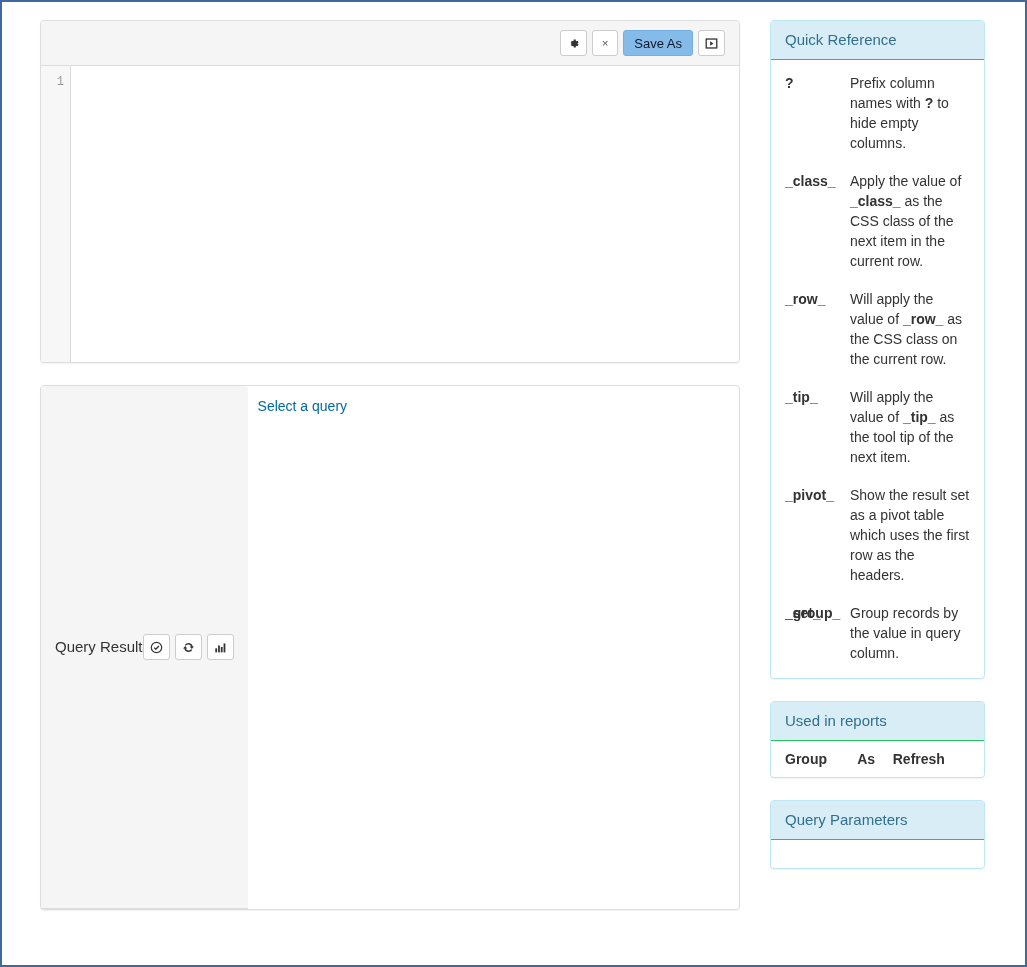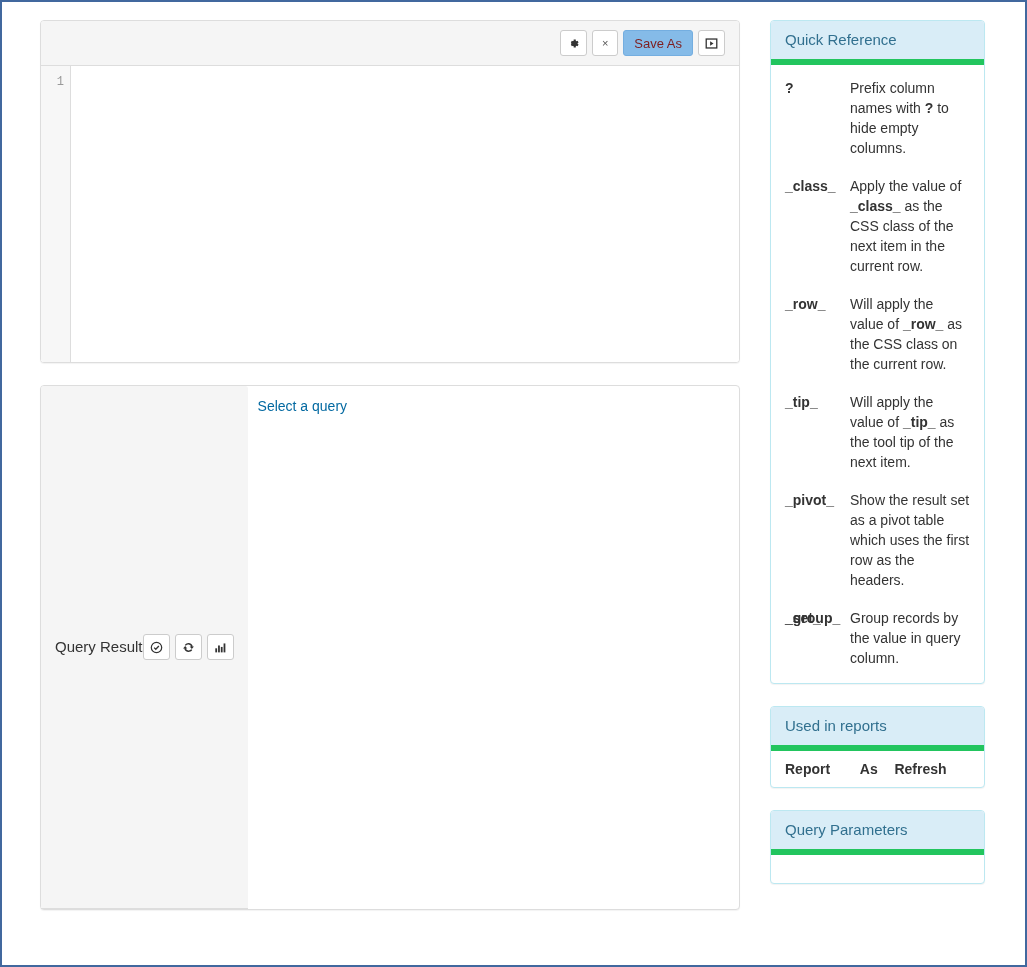--- a/index.html
+++ b/index.html
@@ -68,21 +68,21 @@
     border-radius: 3px;
     background: #ffffff;
     color: #333333;
     cursor: pointer;
     user-select: none;
   }
   .btn-xs-icon { padding: 0 6px; }
   .btn-primary-disabled {
     background: #85bbe8;
     border-color: #74aee0;
-    color: #7f1d1d;
+    color: #0f172a;
     font-size: 13px;
     padding: 0 10px;
     height: 26px;
   }
   .icon-svg { display: block; }
   .x-glyph { font-size: 11px; color: #555; line-height: 1; }
 
   
   .editor-panel { margin-bottom: 22px; }
   .editor-wrap {
@@ -127,21 +127,21 @@
   
   .panel-info {
     border: 1px solid #bce8f1;
     border-radius: 4px;
     background: #ffffff;
     margin-bottom: 22px;
     box-shadow: 0 1px 1px rgba(0,0,0,.05);
   }
   .panel-info > .panel-heading {
     background: #d9edf7;
-    border-bottom: 6px solid #22c55e;
+    border-bottom: 1px solid #22c55e;
     color: #31708f;
     padding: 10px 14px;
     min-height: 0;
     display: block;
   }
   .panel-info .panel-title { color: #31708f; font-size: 15px; }
   .panel-info > .panel-body { padding: 13px 14px 9px 14px; }
 
   
   dl.ref-list { margin: 0; padding: 0; }
@@ -310,21 +310,21 @@
       </div>
 
       <div class="panel-info reports-panel">
         <div class="panel-heading">
           <h3 class="panel-title">Used in reports</h3>
         </div>
         <div class="panel-body">
           <table class="reports">
             <thead>
               <tr>
-                <th>Report</th>
+                <th>Group</th>
                 <th class="col-as">As</th>
                 <th>Refresh</th>
               </tr>
             </thead>
             <tbody></tbody>
           </table>
         </div>
       </div>
 
       <div class="panel-info params-panel">

